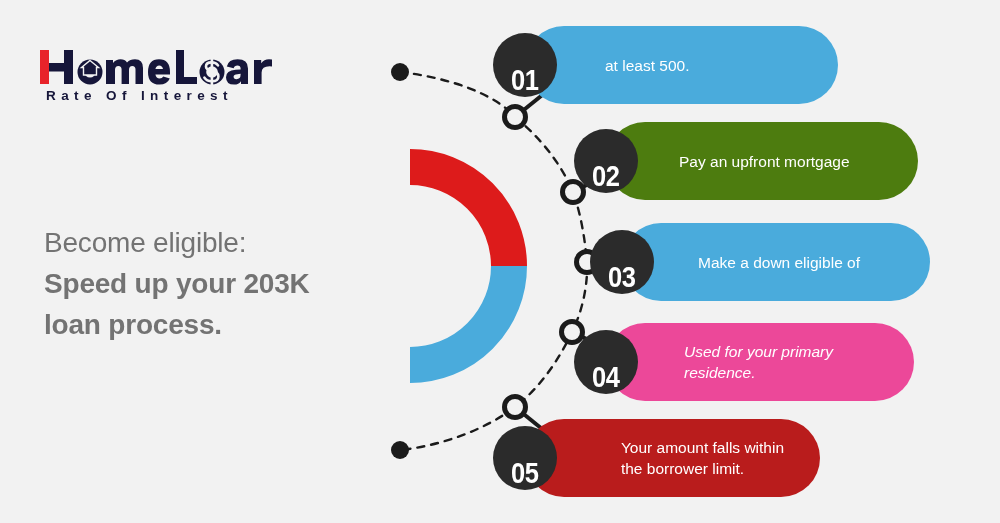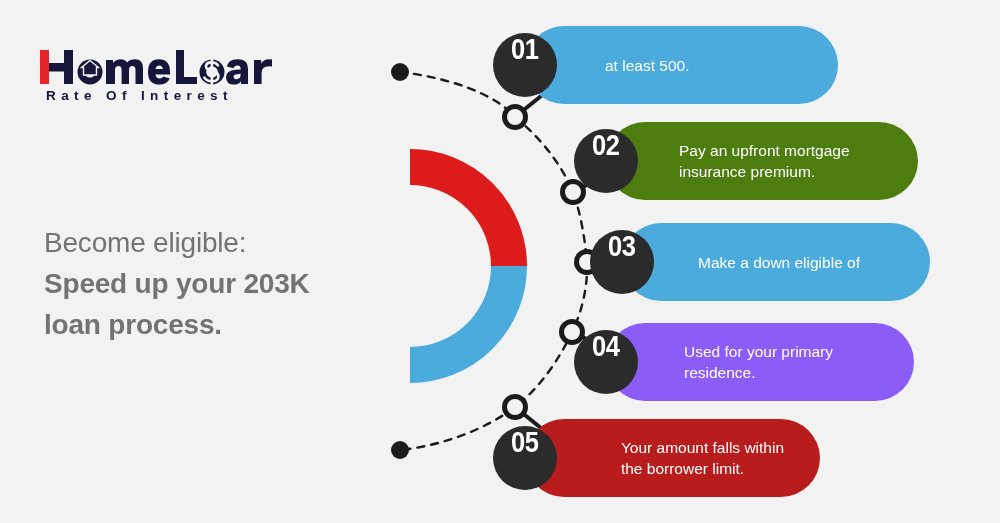--- a/index.html
+++ b/index.html
@@ -108,21 +108,21 @@
   }
   .badge {
     position: absolute;
     top: 7px;
     left: -32px;
     width: 64px;
     height: 64px;
     border-radius: 50%;
     background: #2b2b2b;
     display: flex;
-    align-items: flex-start;
+    align-items: flex-end;
     justify-content: center;
     z-index: 3;
   }
   .badge-num {
     font-family: "Liberation Sans Narrow", "Liberation Sans", sans-serif;
     font-size: 29px;
     font-weight: 700;
     color: #ffffff;
     letter-spacing: -0.5px;
     transform: scaleX(0.88);
@@ -213,41 +213,40 @@
     </div>
     <div class="badge">
       <span class="badge-num">01</span>
     </div>
   </div>
 
   <div class="step" style="left:606px; top:122px; width:312px;">
     <div class="pill" style="width:312px; background:#4d7c0f; padding-left:73px; padding-right:22px;">
       <div class="pill-text">
         <div>Pay an upfront mortgage</div>
-        <div>insurance premium.</div>
       </div>
     </div>
     <div class="badge">
       <span class="badge-num">02</span>
     </div>
   </div>
 
   <div class="step" style="left:622px; top:223px; width:308px;">
     <div class="pill" style="width:308px; background:#4aabdc; padding-left:76px; padding-right:20px;">
       <div class="pill-text">
         <div>Make a down eligible of</div>
       </div>
     </div>
     <div class="badge">
       <span class="badge-num">03</span>
     </div>
   </div>
 
   <div class="step" style="left:606px; top:323px; width:308px;">
-    <div class="pill" style="width:308px; background:#8b5cf6; padding-left:78px; padding-right:22px;">
+    <div class="pill" style="width:308px; background:#ec4899; padding-left:78px; padding-right:22px;font-style:italic;">
       <div class="pill-text">
         <div>Used for your primary</div>
         <div>residence.</div>
       </div>
     </div>
     <div class="badge">
       <span class="badge-num">04</span>
     </div>
   </div>
 

